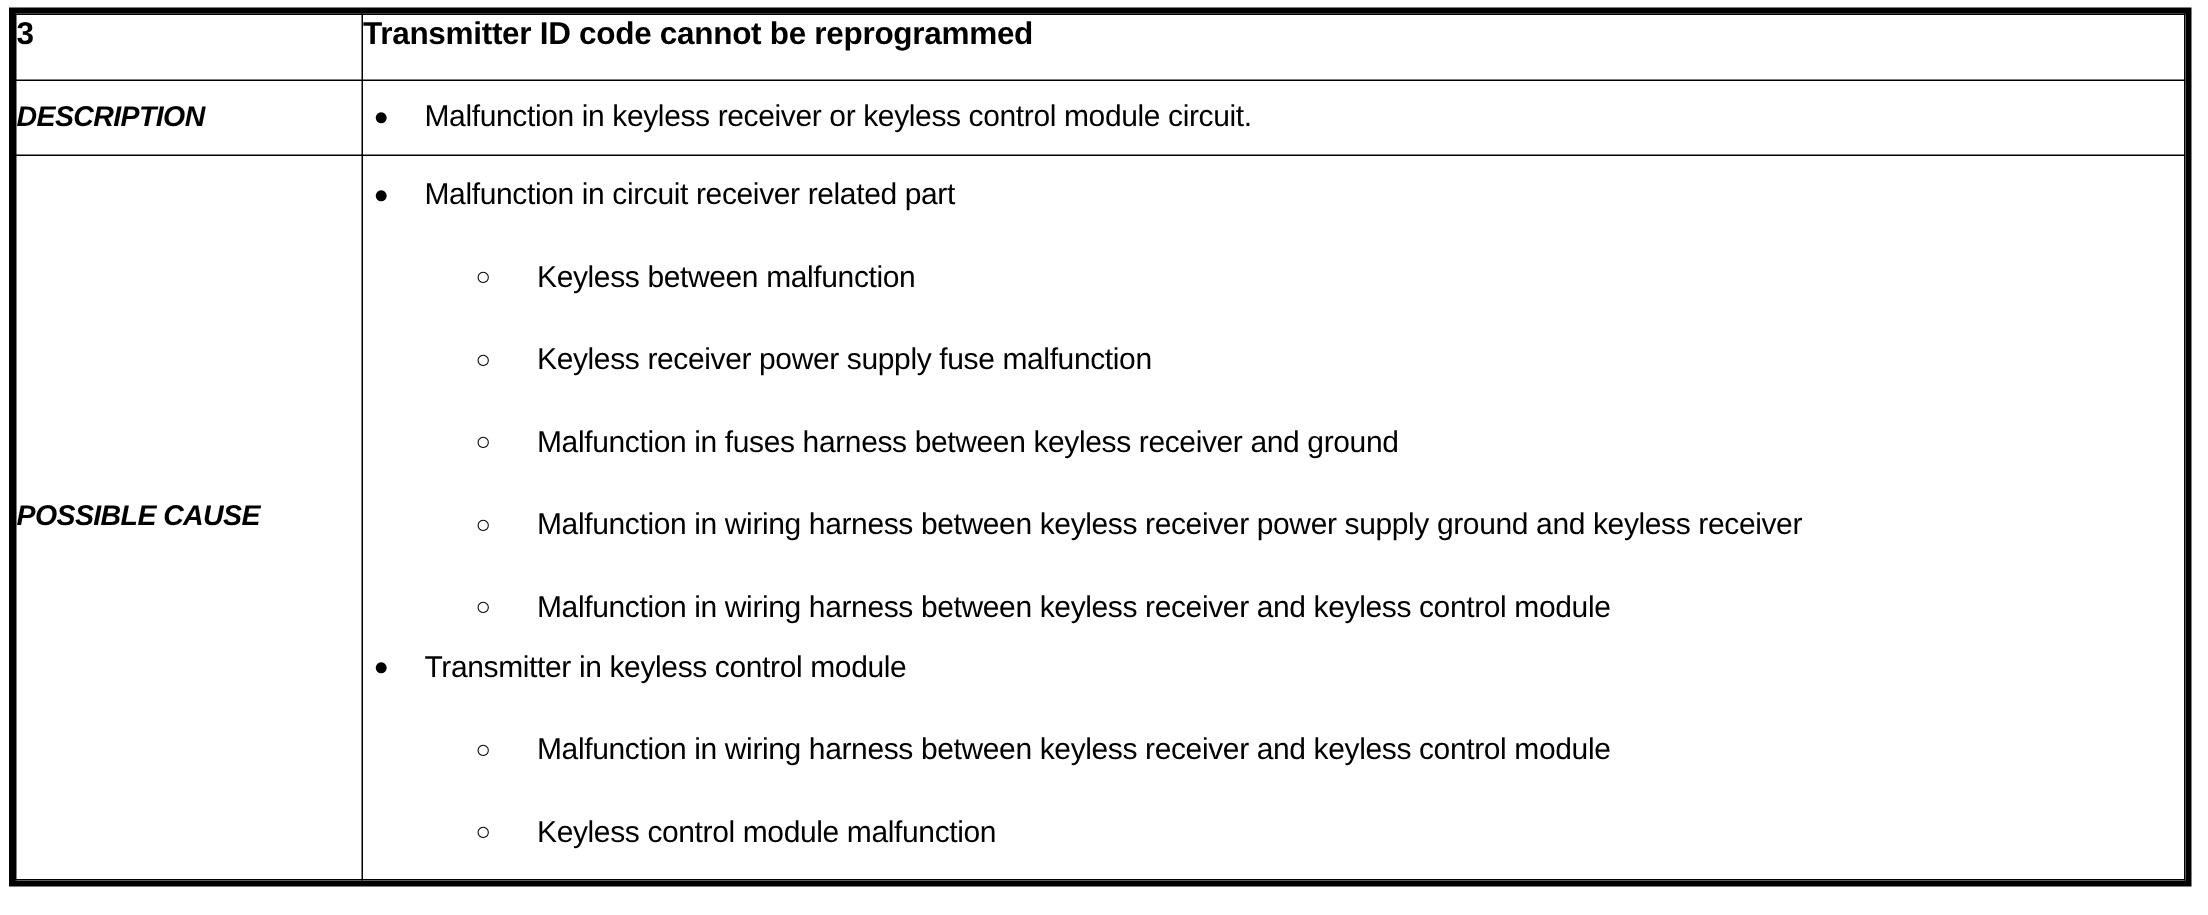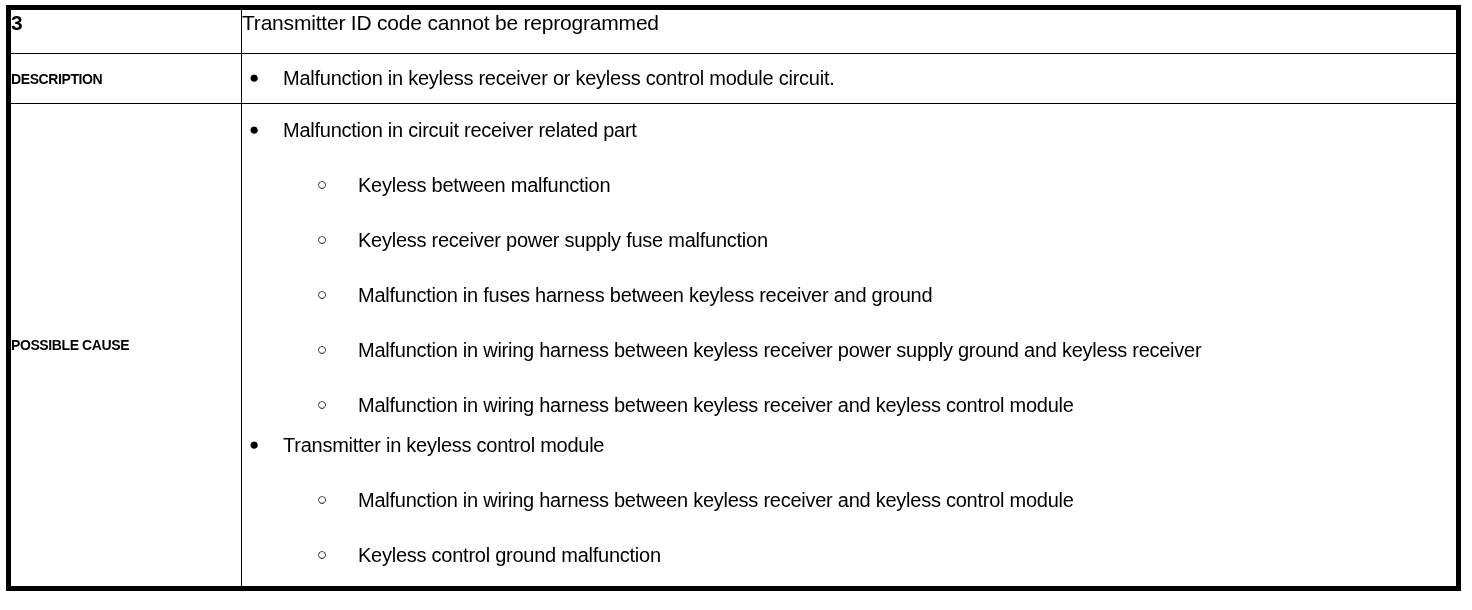--- a/index.html
+++ b/index.html
@@ -55,33 +55,34 @@
     padding: 3px 0 0 8px;
     font-size: 21px;
     font-weight: bold;
     line-height: 26px;
     letter-spacing: -0.2px;
   }
   .cell-title {
     height: 43px;
     padding: 3px 0 0 11px;
     font-size: 21px;
-    font-weight: normal;
+    font-weight: bold;
     line-height: 26px;
     letter-spacing: -0.2px;
     white-space: nowrap;
   }
 
   
   .cell-head {
-    font-size: 14px;
+    font-size: 19px;
     font-weight: bold;
     line-height: 24px;
     letter-spacing: -0.4px;
     padding: 0 0 0 6px;
+    font-style: italic;
   }
   .cell-head.top { padding-top: 13px; }
   .cell-head.mid { vertical-align: middle; padding-top: 0; }
 
   .cell-body {
     padding: 0 10px 0 11px;
   }
 
   
   ul.lvl1, ul.lvl2 {
@@ -220,21 +221,21 @@
                   <span class="mark">●</span>
                   <span>Transmitter in keyless control module</span>
                 </li>
                 <ul class="lvl2">
                   <li class="b2">
                     <span class="mark">○</span>
                     <span>Malfunction in wiring harness between keyless receiver and keyless control module</span>
                   </li>
                   <li class="b2">
                     <span class="mark">○</span>
-                    <span>Keyless control ground malfunction</span>
+                    <span>Keyless control module malfunction</span>
                   </li>
                 </ul>
 
               </ul>
 
             </div>
           </td>
         </tr>
 
       </tbody>

